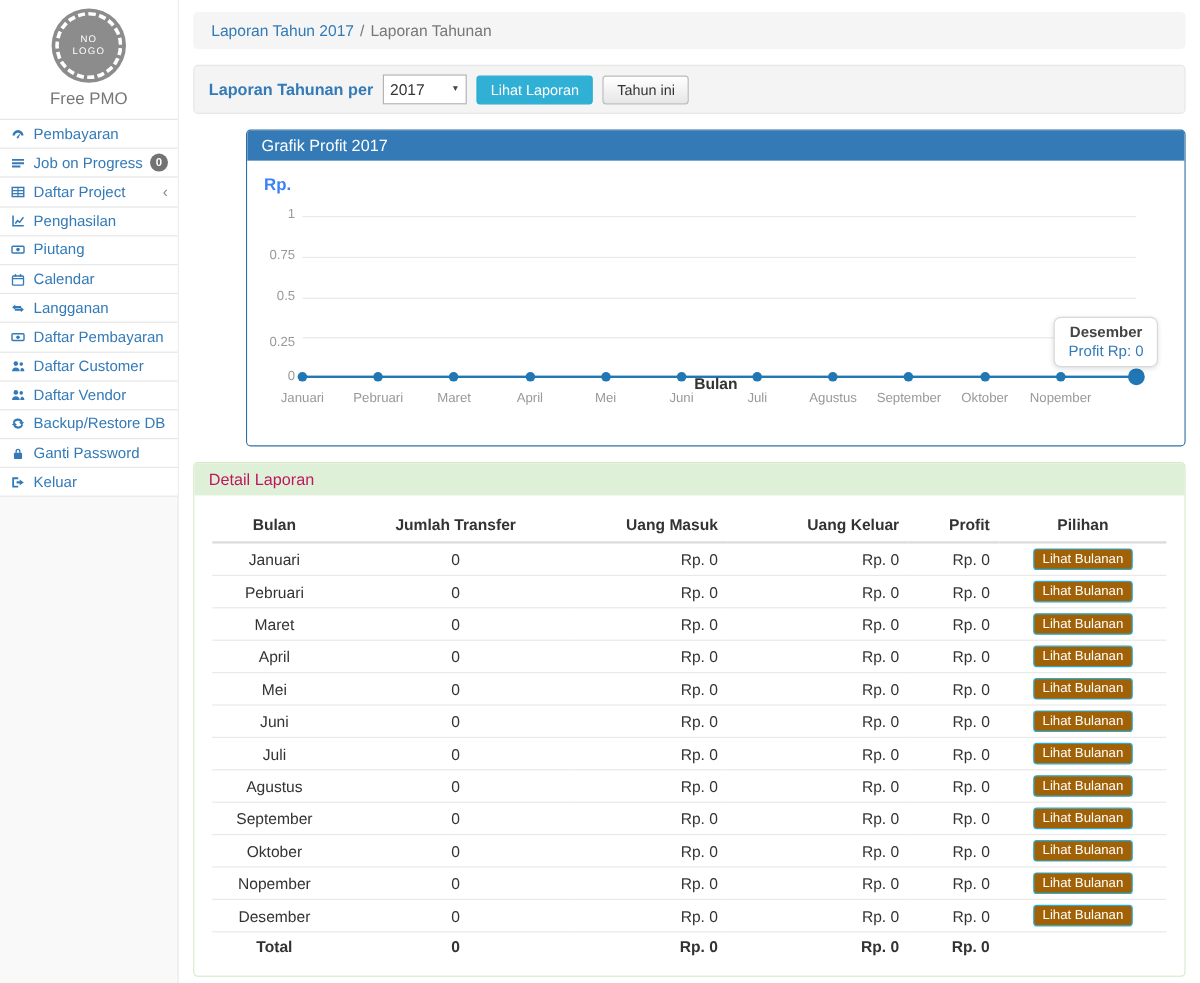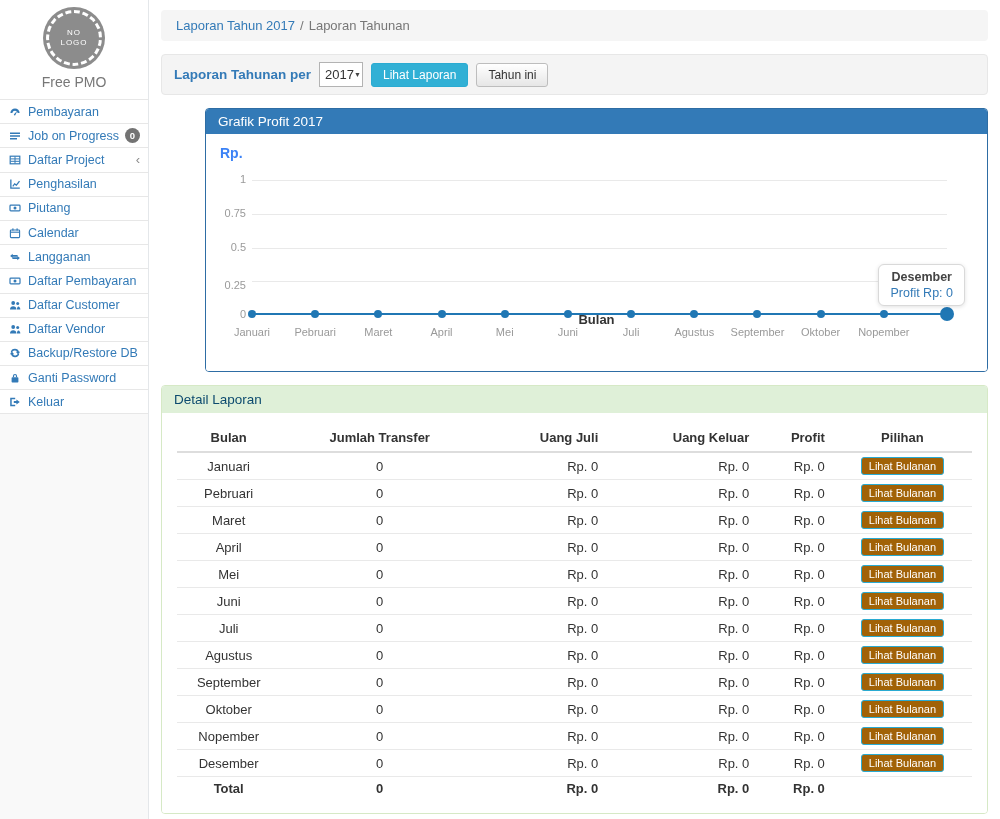--- a/index.html
+++ b/index.html
@@ -30,21 +30,21 @@
   .main { flex:1; background:#fff; padding:10px 12px 9px; display:flex; flex-direction:column; gap:13px; }
 
   .breadcrumb { background:#f5f5f5; border-radius:4px; padding:8px 15px; font-size:13px; }
   .breadcrumb a { color:#337ab7; }
   .breadcrumb .sep, .breadcrumb .current { color:#777; }
   .breadcrumb .sep { margin:0 5px; }
 
   .filter-panel { background:#f4f4f4; border:1px solid #e7e7e7; border-radius:4px; padding:7px 12px;
                   display:flex; align-items:center; gap:8px; }
   .filter-label { color:#337ab7; font-weight:bold; font-size:13.5px; }
-  .year-select { background:#fff; border:1px solid #b3b3b3; width:44px; height:25px; padding:0 5px;
+  .year-select { background:#fff; border:1px solid #b3b3b3; width:70px; height:25px; padding:0 5px;
                  display:inline-flex; align-items:center; justify-content:space-between; cursor:pointer; }
   .year-select .caret { font-size:7px; color:#444; }
   .btn { border-radius:3px; font-size:12px; padding:4px 11px; cursor:pointer; border:1px solid transparent; font-family:inherit; }
   .btn-info { background:#31b0d5; border-color:#2aabd2; color:#fff; }
   .btn-default { background:linear-gradient(#ffffff,#e6e6e6); border-color:#bdbdbd; color:#333; }
 
   
   .chart-panel { border:1px solid #2e6da4; border-radius:4px; overflow:hidden;margin-left:44px; }
   .chart-heading { background:#337ab7; color:#fff; padding:5px 12px; font-size:13.5px; }
   .chart-body { position:relative; height:237px; background:#fff; }
@@ -57,21 +57,21 @@
   .dot.big { width:14px; height:14px; }
   .x-tick { position:absolute; top:146px; transform:translateX(-50%); font-size:11px; color:#999; white-space:nowrap; }
   .x-axis-title { position:absolute; left:50%; top:178px; transform:translateX(-50%); font-weight:bold; font-size:13px; color:#333; }
   .chart-tooltip { position:absolute; right:-18px; top:84px; background:#fff; border:1px solid #d9d9d9; border-radius:6px;
                    box-shadow:0 1px 4px rgba(0,0,0,.12); padding:5px 11px; text-align:center; z-index:2; }
   .chart-tooltip .t-title { font-weight:bold; color:#444; font-size:12.5px; }
   .chart-tooltip .t-value { color:#337ab7; font-size:12.5px; margin-top:2px; }
 
   
   .detail-panel { border:1px solid #d6e9c6; border-radius:4px; overflow:hidden; }
-  .detail-heading { background:#dff0d8; color:#0c4a6e; padding:6px 12px; font-size:13.5px; }
+  .detail-heading { background:#dff0d8; color:#be185d; padding:6px 12px; font-size:13.5px; }
   .detail-body { background:#fff; padding:11px 15px 13px; }
   table { width:100%; border-collapse:collapse; }
   th { font-size:13px; padding:6px 8px; border-bottom:2px solid #ddd; color:#333; }
   td { font-size:13px; padding:4px 8px; border-bottom:1px solid #e9e9e9; }
   tr.total-row td { font-weight:bold; border-bottom:none; }
   .ta-c { text-align:center; } .ta-r { text-align:right; }
   .btn-xs { background:#a16207; border:1px solid #2aabd2; color:#fff; border-radius:3px; font-size:11px; padding:2px 7px; cursor:pointer; font-family:inherit; }
 </style>
 </head>
 <body>
@@ -286,21 +286,21 @@
               <col style="width:25%">
               <col style="width:16%">
             <col style="width:19%">
               <col style="width:9.5%">
               <col style="width:17.5%">
           </colgroup>
           <thead>
               <tr id="table-head-row">
                 <th class="ta-c">Bulan</th>
                 <th class="ta-c">Jumlah Transfer</th>
-                <th class="ta-r">Uang Juli</th>
+                <th class="ta-r">Uang Masuk</th>
                 <th class="ta-r">Uang Keluar</th>
                 <th class="ta-r">Profit</th>
                 <th class="ta-c">Pilihan</th>
               </tr>
             </thead>
           <tbody id="table-body">
               <tr>
                 <td class="ta-c">Januari</td>
                 <td class="ta-c">0</td>
                 <td class="ta-r">Rp. 0</td>

